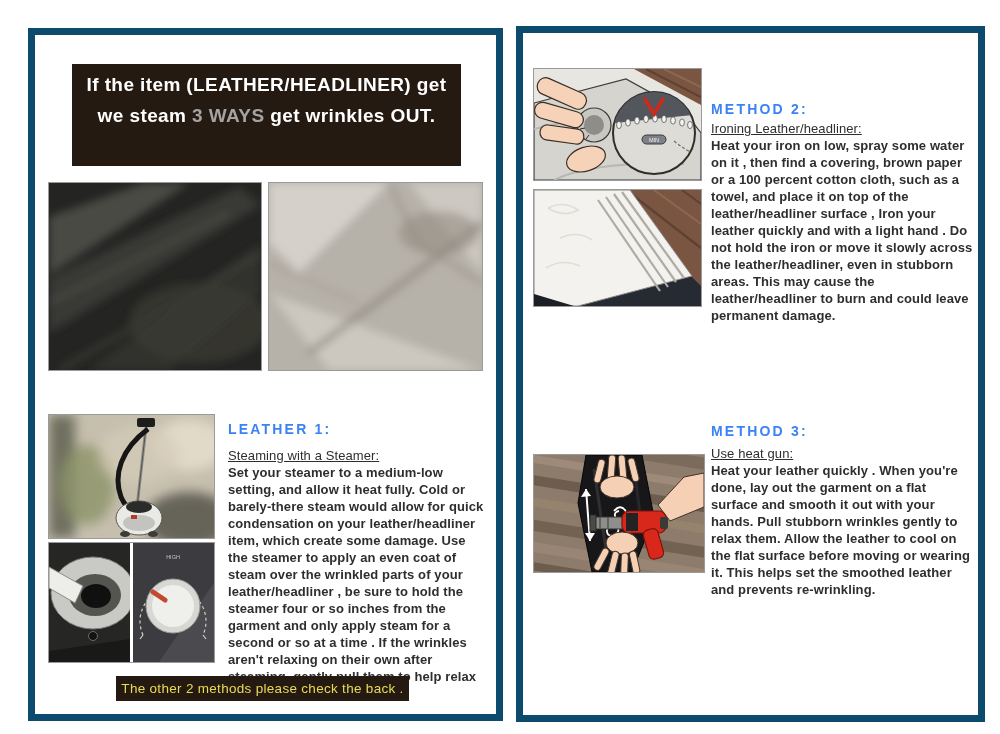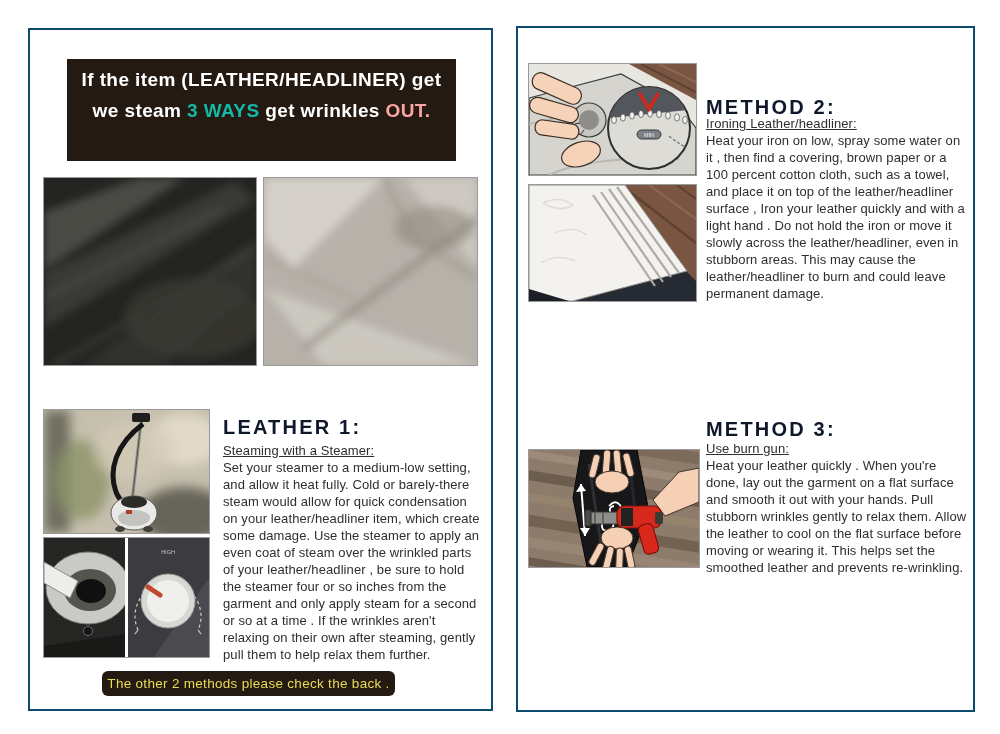--- a/index.html
+++ b/index.html
@@ -1,59 +1,59 @@
 <!DOCTYPE html>
 <html><head>
 <meta charset="utf-8">
 <style>
   html,body{margin:0;padding:0;background:#ffffff;}
   #canvas{
     position:relative;width:1000px;height:734px;background:#ffffff;overflow:hidden;
     font-family:"Liberation Sans", sans-serif;
   }
-  .page{position:absolute;background:#ffffff;border:2px solid #0c4a6e;}
+  .page{position:absolute;background:#ffffff;border:7px solid #0c4a6e;}
   #page-left{left:28px;top:28px;width:461px;height:679px;}
   #page-right{left:516px;top:26px;width:455px;height:682px;}
   .photo{position:absolute;border:1px solid #9a9a9a;overflow:hidden;background:#ddd;}
   .photo svg{display:block;}
 
   .title-banner{
     position:absolute;left:37px;top:29px;width:389px;height:102px;
     background:#251a12;color:#ffffff;text-align:center;
     font-weight:700;font-size:19px;line-height:31px;letter-spacing:.4px;
     padding-top:5px;box-sizing:border-box;
   }
   .title-banner .hl{font-weight:700;}
 
   .method-heading{
-    position:absolute;font-size:20px;font-weight:700;color:#0f172a;
+    position:absolute;font-size:14px;font-weight:700;color:#3b82f6;
     letter-spacing:2.2px;white-space:nowrap;
   }
   .method-text{
     position:absolute;font-size:13px;line-height:17px;color:#2e2e2e;letter-spacing:.1px;
   }
   .method-sub{margin:0 0 0 0;text-decoration:underline;}
-  .method-body{margin:0;}
+  .method-body{margin:0;font-weight:bold;}
 
   .footer-banner{
-    position:absolute;left:72px;top:641px;width:293px;height:25px;
+    position:absolute;left:81px;top:641px;width:293px;height:25px;
     background:#251a12;color:#e9dc55;text-align:center;
-    font-size:13.5px;line-height:25px;letter-spacing:.3px;border-radius:6px;
+    font-size:13.5px;line-height:25px;letter-spacing:.3px;
   }
 </style>
 </head>
 <body>
 
 <div id="canvas">
 
   <div class="page" id="page-left">
 
     <div class="title-banner">
       <div>If the item (LEATHER/HEADLINER) get</div>
-      <div><span>we steam </span><span class="hl" style="color:#14b8a6">3 WAYS</span><span> get wrinkles </span><span class="hl" style="color:#fca5a5">OUT.</span></div>
+      <div><span>we steam </span><span class="hl" style="color:#a3a3a3">3 WAYS</span><span> get wrinkles </span><span class="hl" style="color:#ffffff">OUT.</span></div>
     </div>
 
     <div class="photo" style="left:13px;top:147px;width:212px;height:187px;">
       <svg width="212" height="187" viewBox="0 0 212 187">
         <defs>
             <filter id="lb1" x="-20%" y="-20%" width="140%" height="140%">
               <feGaussianBlur stdDeviation="4"></feGaussianBlur>
             </filter>
           </defs>
         <rect width="212" height="187" fill="#242423"></rect>
@@ -225,21 +225,21 @@
     </div>
 
     <div class="method-heading" style="left:188px;top:68px;">METHOD 2:</div>
     <div class="method-text" style="left:188px;top:87px;width:264px;">
       <p class="method-sub">Ironing Leather/headliner:</p>
       <p class="method-body">Heat your iron on low,  spray some water on it , then find a covering, brown paper or a 100 percent cotton cloth, such as a towel, and place it on top of the leather/headliner surface , Iron your leather quickly and with a light hand . Do not hold the iron or move it slowly across the leather/headliner, even in stubborn areas. This may cause the leather/headliner to burn and could leave permanent damage.</p>
     </div>
 
     <div class="method-heading" style="left:188px;top:390px;">METHOD 3:</div>
     <div class="method-text" style="left:188px;top:412px;width:264px;">
-      <p class="method-sub">Use burn gun:</p>
+      <p class="method-sub">Use heat gun:</p>
       <p class="method-body">Heat your leather quickly . When you're done, lay out the garment on a flat surface and smooth it out with your hands. Pull stubborn wrinkles gently to relax them. Allow the leather to cool on the flat surface before moving or wearing it. This helps set the smoothed leather and prevents re-wrinkling.</p>
     </div>
 
     <div class="photo" style="left:10px;top:421px;width:170px;height:117px;">
       <svg width="170" height="117" viewBox="0 0 170 117">
         <rect width="170" height="117" fill="#8d7b6b"></rect>
         <g transform="rotate(9 85 58)" opacity="0.9">
           <rect x="-30" y="-10" width="230" height="12" fill="#7b695a"></rect>
           <rect x="-30" y="14" width="230" height="8" fill="#a08c7b"></rect>
           <rect x="-30" y="34" width="230" height="10" fill="#6a5a4c"></rect>

